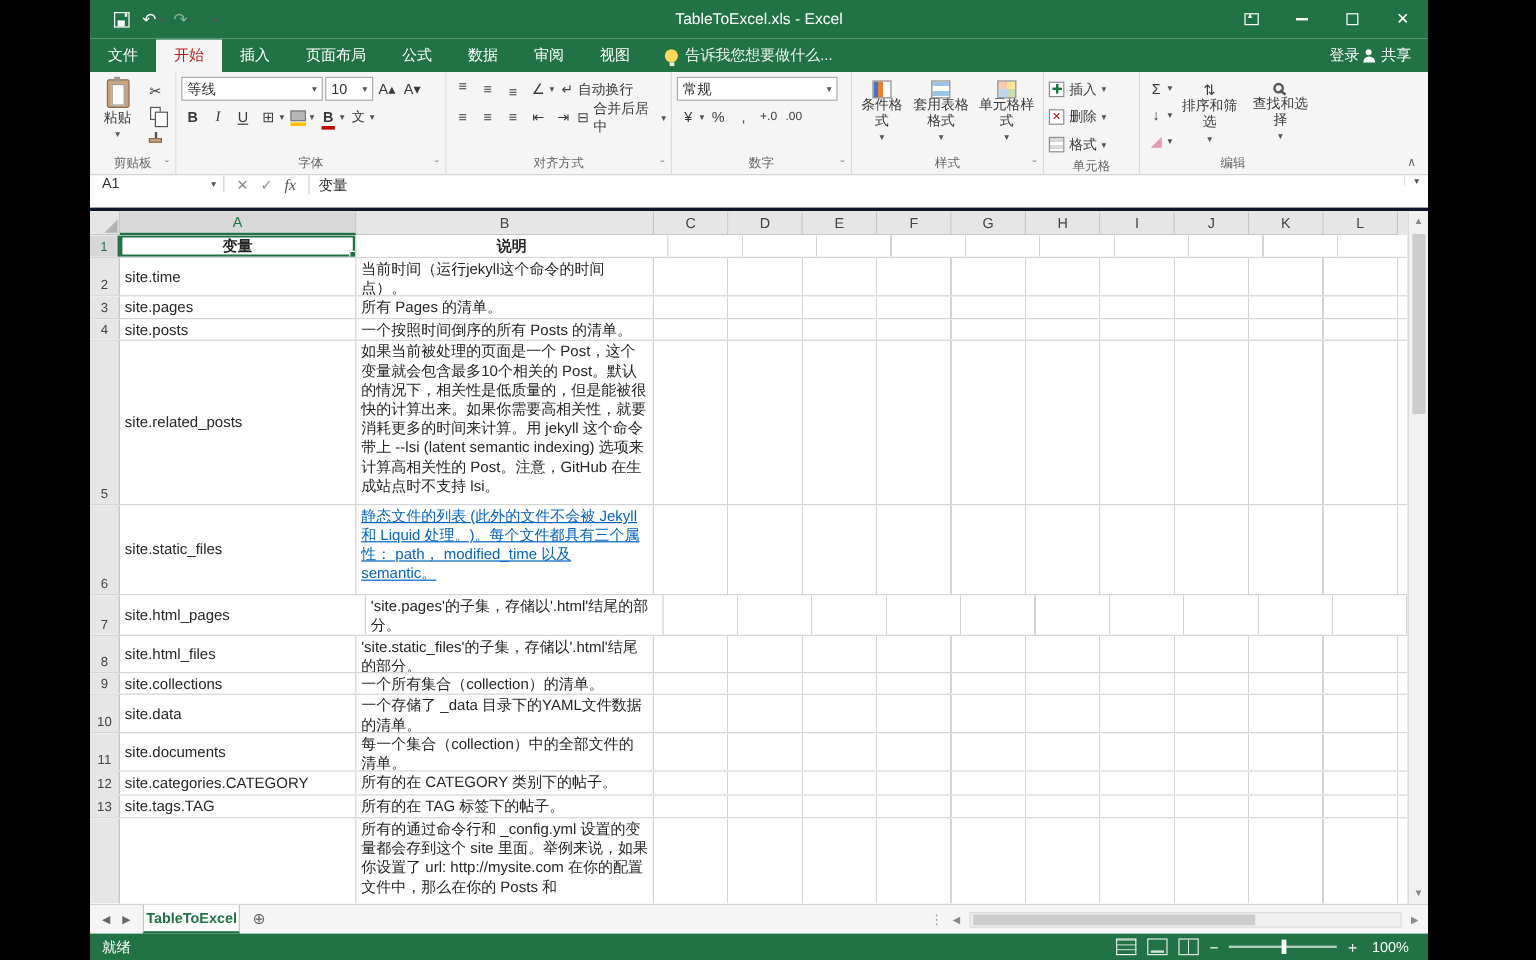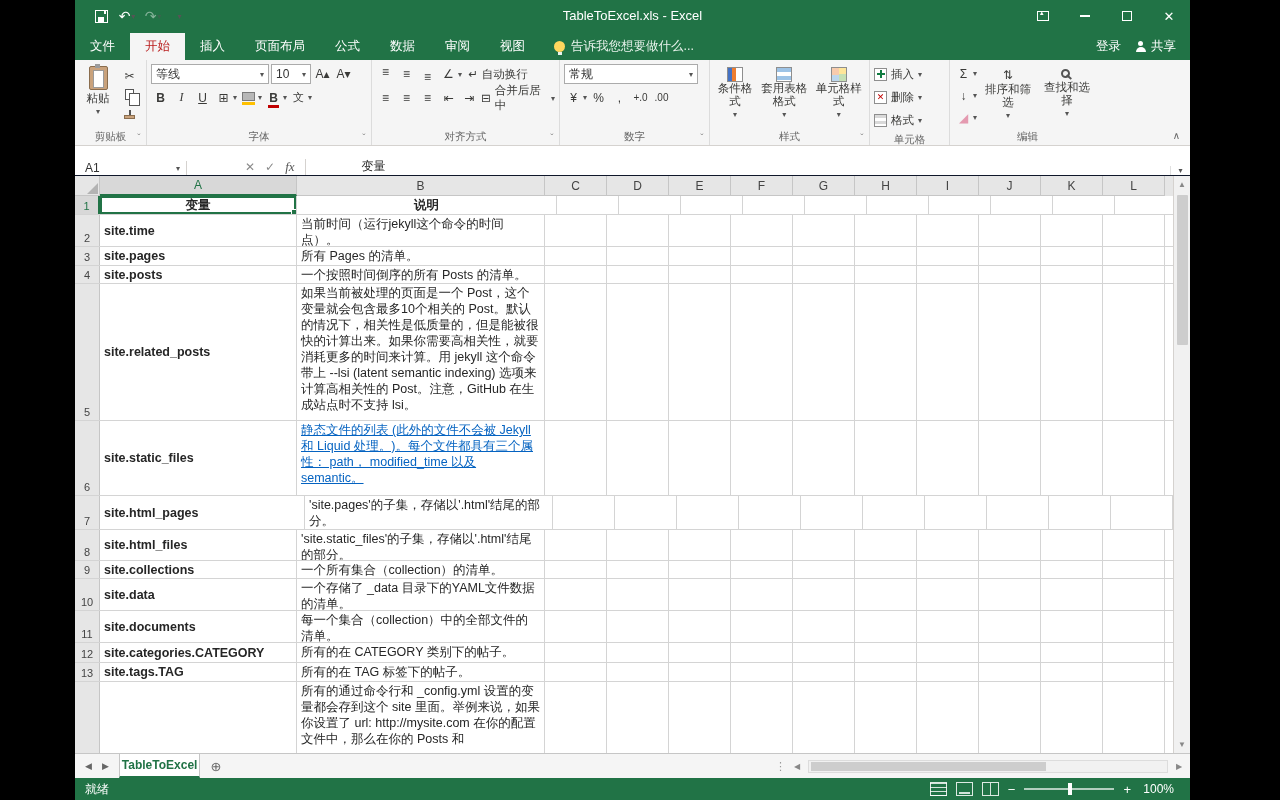--- a/index.html
+++ b/index.html
@@ -25,21 +25,21 @@
   .max-icon { width:10px; height:10px; border:1px solid #fff; }
   .min-icon { width:10px; height:1.5px; background:#fff; }
 
   
   .tabrow { height:28px; background:#217346; display:flex; align-items:flex-end; flex:0 0 28px; color:#fff; }
   .tab { padding:0 15px; line-height:27px; font-size:12.5px; white-space:nowrap; }
   .tab.active { background:#f5f5f5; color:#b91c1c; }
   .tellme { display:flex; align-items:center; gap:6px; margin-left:14px; font-size:12.5px; color:#e8f3ec; line-height:27px; }
   .bulb { width:11px; height:11px; border-radius:50%; background:#ffd75e; position:relative; }
   .bulb::after { content:""; position:absolute; left:3.5px; bottom:-3px; width:4px; height:3px; background:#e8f3ec; }
-  .tab-right { margin-left:auto; display:flex; align-items:center; gap:14px; padding-right:14px; font-size:12.5px; line-height:27px; }
+  .tab-right { margin-left:auto; display:flex; align-items:center; gap:2px; padding-right:14px; font-size:12.5px; line-height:27px; }
   .share-wrap { display:flex; align-items:center; gap:5px; }
   .person { width:11px; height:11px; position:relative; }
   .person::before { content:""; position:absolute; left:3px; top:0; width:5px; height:5px; border-radius:50%; background:#fff; }
   .person::after { content:""; position:absolute; left:0.5px; bottom:0; width:10px; height:5px; border-radius:5px 5px 0 0; background:#fff; }
 
   
   .ribbon { height:86px; background:#f5f5f5; border-bottom:1px solid #d5d2cf; display:flex; position:relative; flex:0 0 86px; }
   .grp { position:relative; border-right:1px solid #dcdcdc; padding:4px 4px 0 4px; display:flex; flex-direction:column; }
   .grp-body { flex:1; display:flex; gap:3px; }
   .grp-label { height:16px; font-size:10.5px; color:#666; text-align:center; line-height:15px; }
@@ -74,41 +74,41 @@
   .icon-tbl { background:repeating-linear-gradient(#9dc3e6 0 4px,#fff 4px 8px); }
   .icon-cs { background:conic-gradient(#ffe699 0 25%,#c6e0b4 0 50%,#bdd7ee 0 75%,#f8cbad 0); }
   .icon-ins { background:linear-gradient(#107c41,#107c41) center/8px 2px no-repeat,linear-gradient(#107c41,#107c41) center/2px 8px no-repeat,#fff; width:13px; height:13px; border:1px solid #8e8e8e; }
   .icon-del { width:13px; height:13px; border:1px solid #8e8e8e; color:#c00000; font-size:9px; display:flex; align-items:center; justify-content:center; background:#fff; }
   .icon-fmt { width:13px; height:13px; border:1px solid #8e8e8e; background:repeating-linear-gradient(#d9d9d9 0 3px,#fff 3px 6px); }
   .mag { width:9px; height:9px; border:2px solid #555; border-radius:50%; position:relative; margin:2px 3px 3px 0; }
   .mag::after { content:""; position:absolute; right:-4px; bottom:-2px; width:6px; height:2px; background:#555; transform:rotate(40deg); }
   .collapse-ribbon { position:absolute; right:10px; bottom:4px; font-size:10px; color:#666; }
 
   
-  .formulabar { height:30px; background:#fff; border-bottom:1px solid #0f172a; display:flex; align-items:flex-end; flex:0 0 30px;gap:48px; }
+  .formulabar { height:30px; background:#fff; border-bottom:3px solid #0f172a; display:flex; align-items:flex-start; flex:0 0 30px; }
   .namebox { width:112px; border-right:1px solid #d5d2cf; display:flex; align-items:center; justify-content:space-between; padding:0 6px 0 10px; font-size:12px; color:#333; }
   .fb-btns { display:flex; align-items:center; gap:10px; padding:0 10px; border-right:1px solid #d5d2cf; color:#8a8a8a; font-size:12px; }
   .fx { font-style:italic; font-family:"Liberation Serif",serif; color:#555; font-size:13px; }
   .fb-content { flex:1; display:flex; align-items:center; padding-left:8px; font-size:12px; color:#262626; }
   .fb-expand { width:20px; border-left:1px solid #e0e0e0; display:flex; align-items:center; justify-content:center; color:#777; }
 
   
   .grid-wrap { flex:1 1 auto; position:relative; min-height:0; background:#fff; }
   .grid-left { position:absolute; left:0; top:0; right:17px; bottom:0; overflow:hidden; }
   .col-header-row { height:20px; display:flex; background:#e6e6e6; }
   .corner { width:25px; flex:0 0 25px; background:#e6e6e6; border-right:1px solid #c6c6c6; border-bottom:1px solid #c6c6c6; position:relative; }
   .corner::after { content:""; position:absolute; right:1px; bottom:1px; width:0; height:0; border-left:11px solid transparent; border-bottom:11px solid #b3b3b3; }
   .col-h { flex:0 0 auto; border-right:1px solid #c6c6c6; border-bottom:1px solid #c6c6c6; font-size:12px; color:#444; display:flex; align-items:center; justify-content:center; background:#e6e6e6; height:20px; }
   .col-h.sel { background:#d8d8d8; color:#217346; border-bottom:2px solid #217346; }
   .grid-body { position:absolute; left:0; right:0; top:20px; bottom:0; overflow:hidden; background:#fff; }
   .g-row { display:flex; border-bottom:1px solid #d4d4d4; overflow:hidden; }
   .row-h { width:25px; flex:0 0 25px; background:#e6e6e6; border-right:1px solid #c6c6c6; font-size:11px; color:#444; display:flex; align-items:flex-end; justify-content:center; padding-bottom:2px; }
   .row-h.sel { background:#d8d8d8; color:#217346; border-right:2px solid #217346; }
   .cell { border-right:1px solid #d4d4d4; overflow:hidden; font-size:12.5px; color:#262626; line-height:16px; flex:0 0 auto; }
-  .cell.a { display:flex; align-items:center; padding:0 4px; white-space:nowrap;font-weight:bold; }
+  .cell.a { display:flex; align-items:center; padding:0 4px; white-space:nowrap; }
   .cell.bcol { padding:1px 4px 0 4px; }
   .cell.hdr { font-weight:bold; justify-content:center; text-align:center; }
   .cell.link { color:#0563c1; text-decoration:underline; }
   .cell.active { box-shadow:inset 0 0 0 2px #217346; position:relative; }
   .fill-handle { position:absolute; right:-1px; bottom:-1px; width:6px; height:6px; background:#217346; border:1px solid #fff; }
   .filler { flex:1 1 auto; background-image:repeating-linear-gradient(to right,transparent 0 61px,#d4d4d4 61px 62px); }
   .v-scroll { position:absolute; right:0; top:0; bottom:0; width:17px; background:#f1f1f1; border-left:1px solid #d5d2cf; display:flex; flex-direction:column; align-items:center; }
   .v-scroll .arrow { height:17px; display:flex; align-items:center; justify-content:center; font-size:8px; color:#888; width:100%; }
   .v-thumb { width:11px; height:150px; background:#cdcdcd; border-radius:1px; margin-top:2px; }
   .v-fill { flex:1; }

